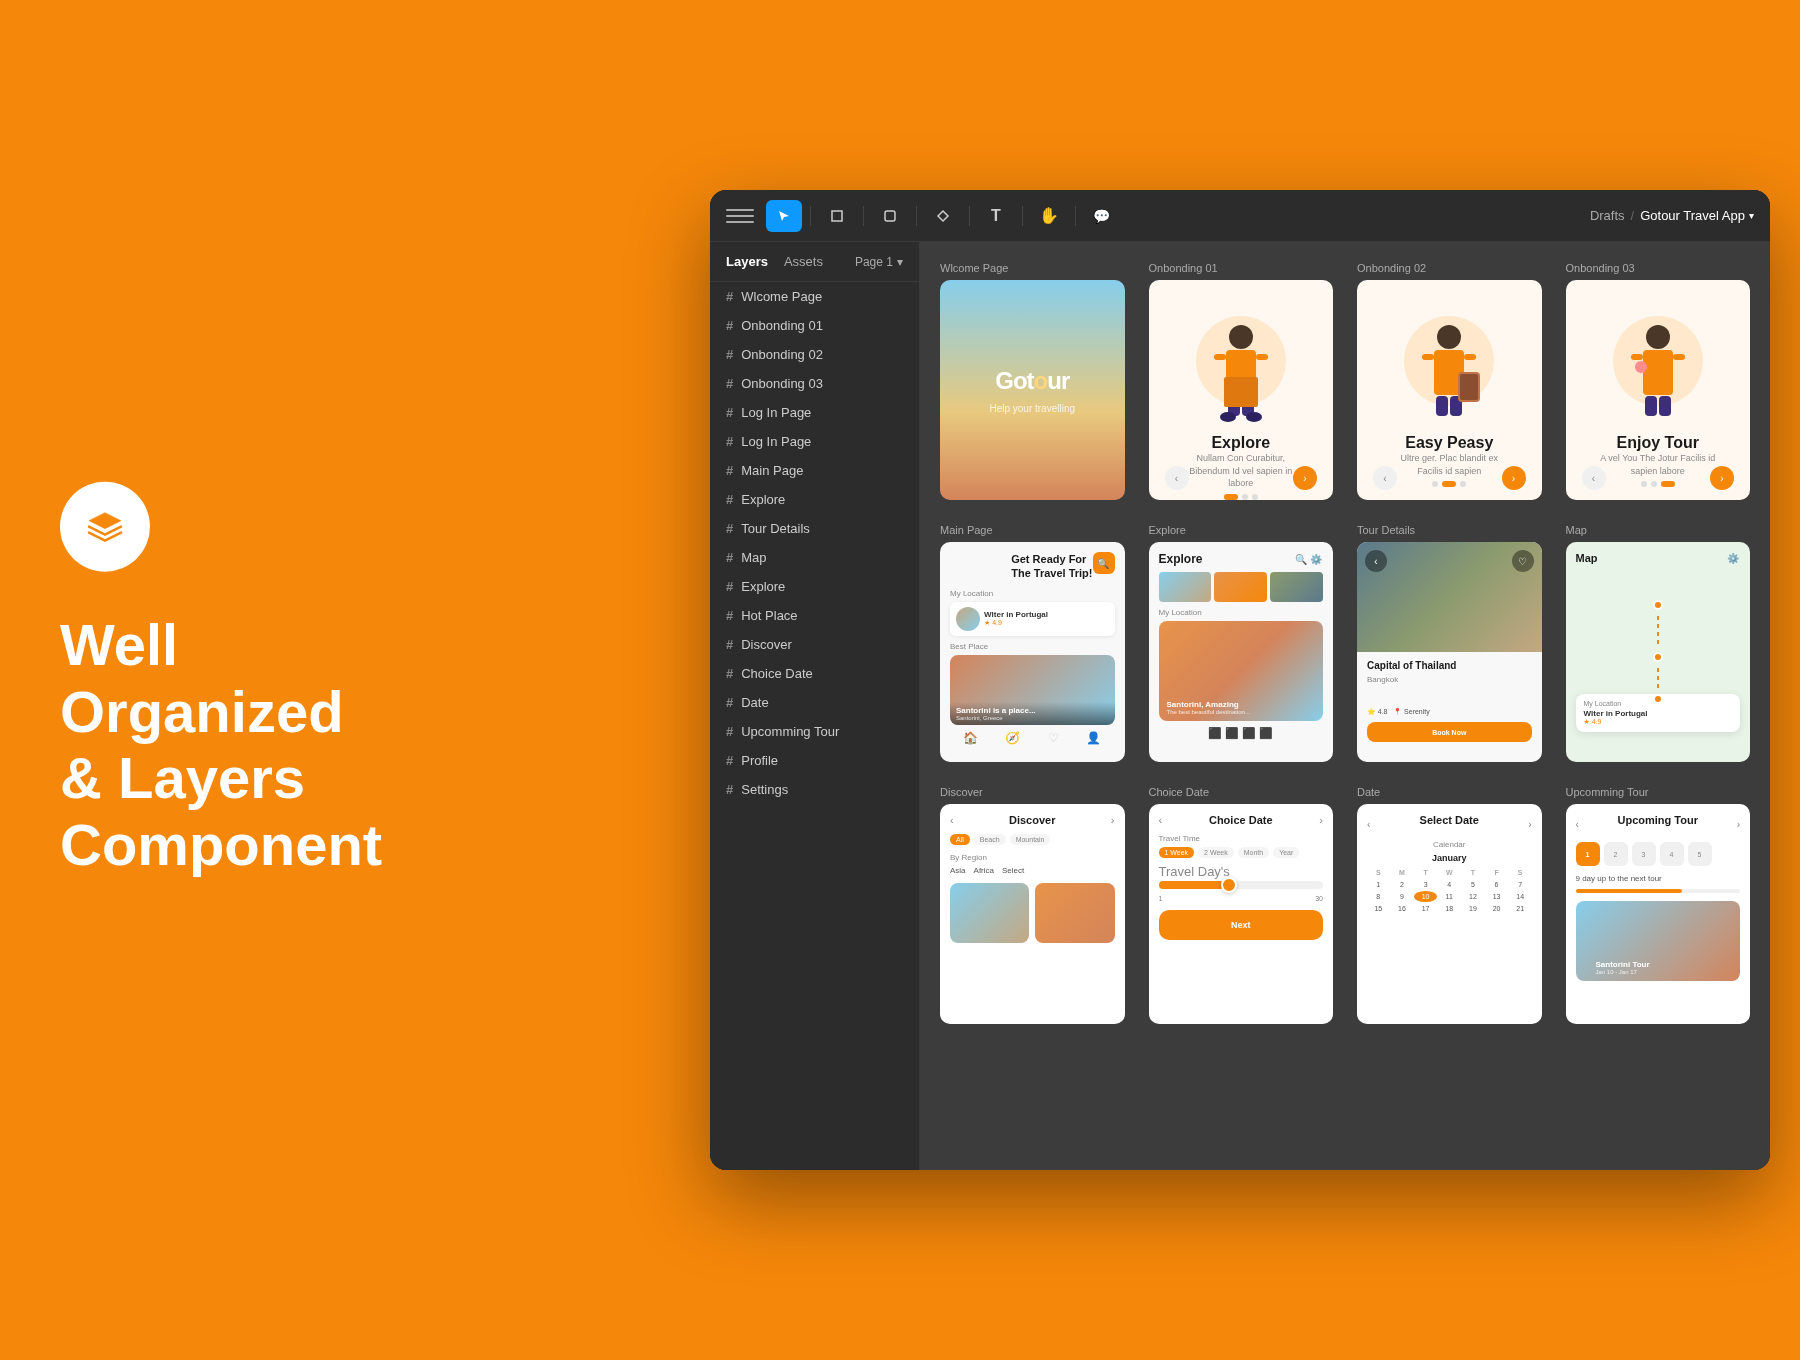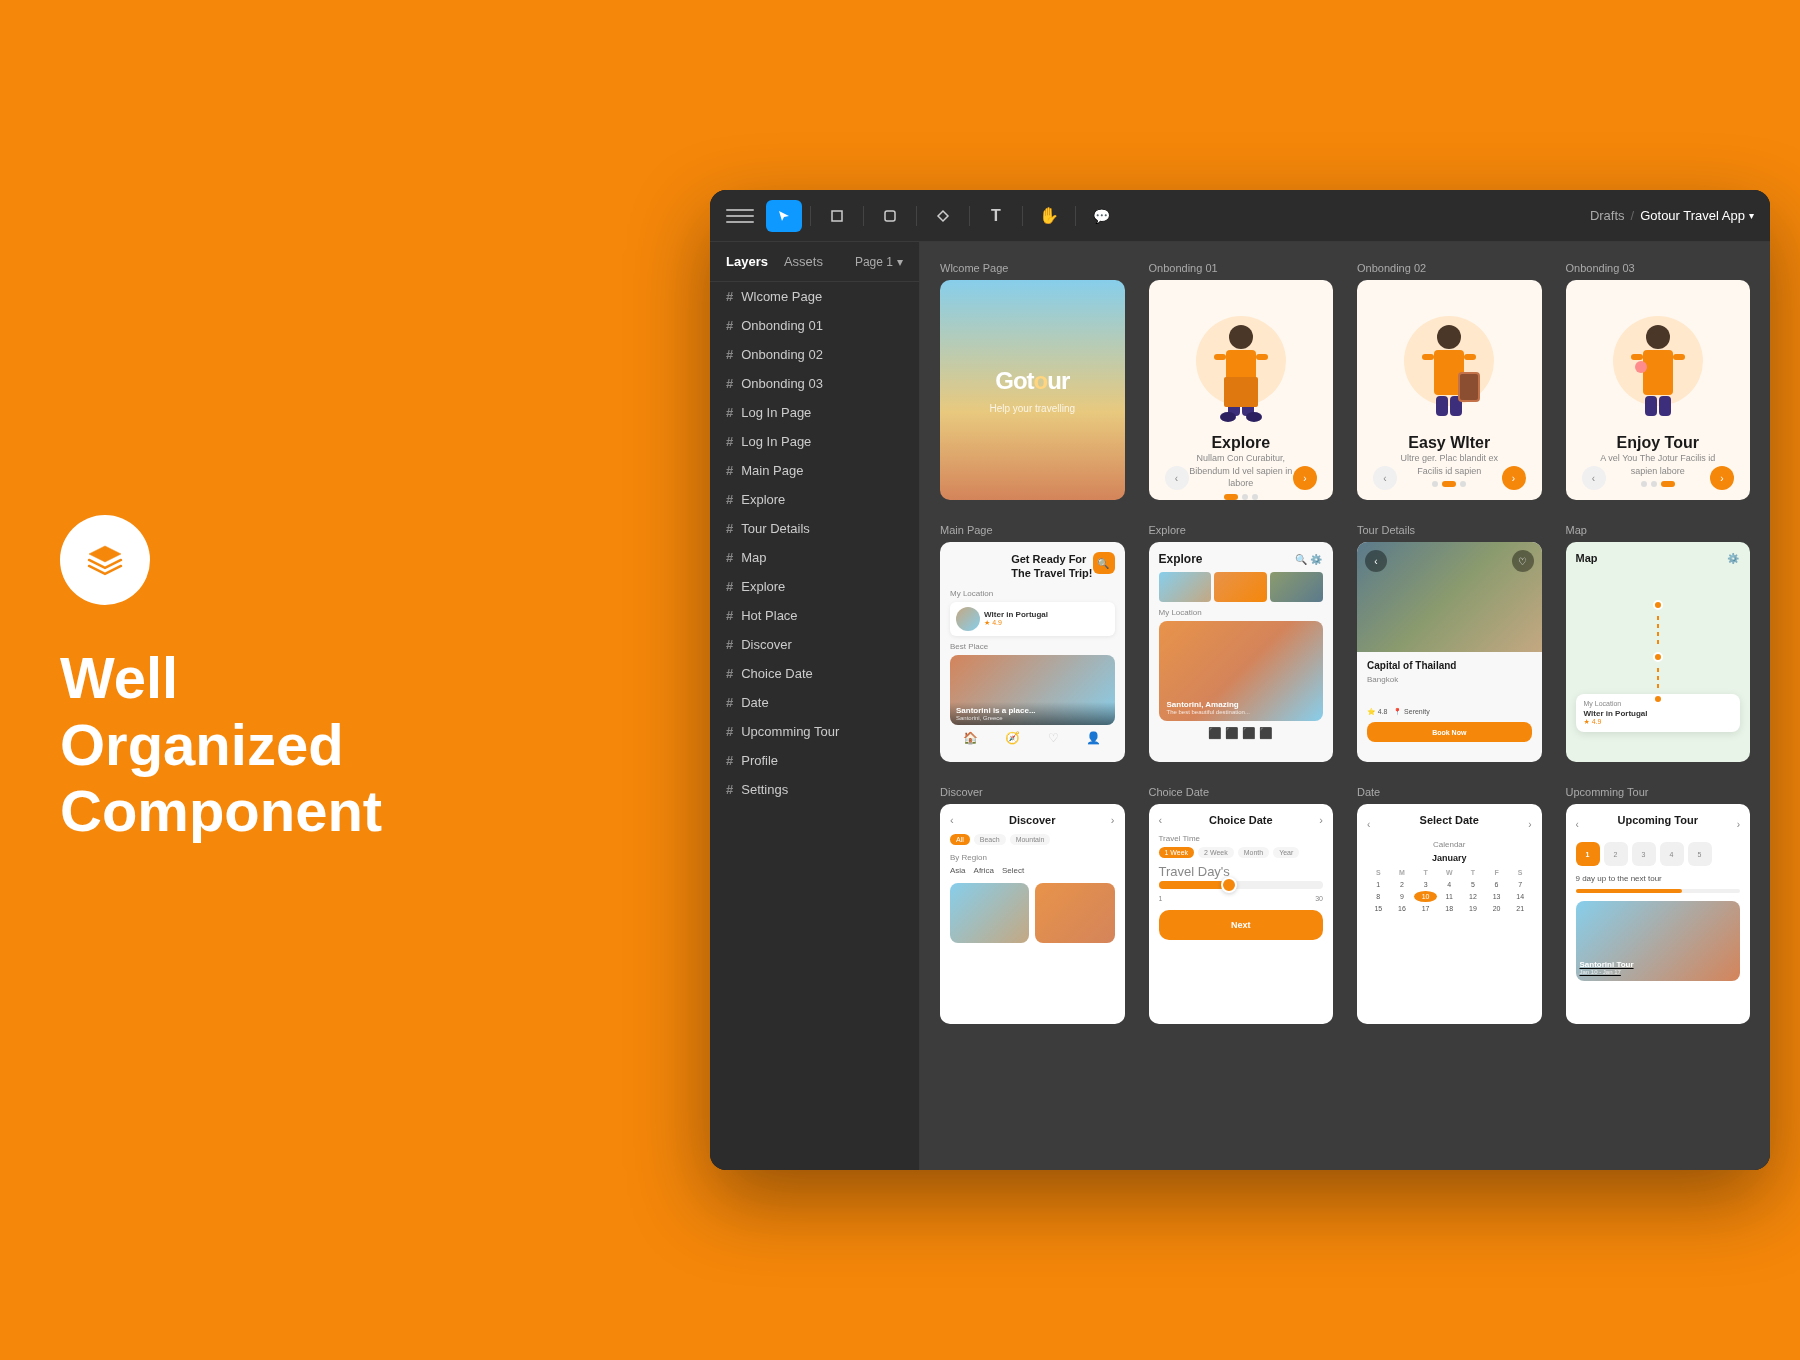--- a/index.html
+++ b/index.html
@@ -623,20 +623,21 @@
   <div class="left-panel">
     <div class="layers-icon">
       <svg viewBox="0 0 44 44" fill="none" xmlns="http://www.w3.org/2000/svg">
         <path d="M22 8L38 16L22 24L6 16L22 8Z" fill="#F5870A" stroke="#F5870A" stroke-width="0.5"></path>
         <path d="M6 22L22 30L38 22" stroke="#F5870A" stroke-width="2.5" stroke-linecap="round"></path>
         <path d="M6 28L22 36L38 28" stroke="#F5870A" stroke-width="2.5" stroke-linecap="round"></path>
       </svg>
     </div>
     <div class="hero-text">
       <div>Well Organized</div>
+      <div>&amp; Layers</div>
       <div>Component</div>
     </div>
   </div>
 
   <div class="figma-window">
 
     <div class="toolbar">
       <div class="toolbar-left">
         <div class="hamburger-btn">
           <span></span>
@@ -831,21 +832,21 @@
                     <rect x="20" y="28" width="30" height="45" rx="4" fill="#F5870A"></rect>
                     <rect x="8" y="32" width="12" height="6" rx="3" fill="#F5870A"></rect>
                     <rect x="50" y="32" width="12" height="6" rx="3" fill="#F5870A"></rect>
                     <rect x="22" y="74" width="12" height="20" rx="4" fill="#3D2E7C"></rect>
                     <rect x="36" y="74" width="12" height="20" rx="4" fill="#3D2E7C"></rect>
                     <rect x="44" y="50" width="22" height="30" rx="4" fill="#C4724A"></rect>
                     <rect x="46" y="52" width="18" height="26" rx="2" fill="#8B4E30"></rect>
                   </svg>
                 </div>
                 <div style="margin-top:8px; text-align:center;">
-                  <div class="frame-title">Easy Wlter</div>
+                  <div class="frame-title">Easy Peasy</div>
                   <div class="frame-subtitle">Ultre ger. Plac blandit ex
 Facilis id sapien</div>
                 </div>
                 <div class="nav-dots">
                   <div class="dot"></div>
                   <div class="dot active"></div>
                   <div class="dot"></div>
                 </div>
               </div>
               <div class="nav-arrows">
@@ -1115,21 +1116,21 @@
                 <div style="width:24px; height:24px; background:#f0f0f0; border-radius:6px; display:flex; align-items:center; justify-content:center; font-size:7px; color:#888;">2</div>
                 <div style="width:24px; height:24px; background:#f0f0f0; border-radius:6px; display:flex; align-items:center; justify-content:center; font-size:7px; color:#888;">3</div>
                 <div style="width:24px; height:24px; background:#f0f0f0; border-radius:6px; display:flex; align-items:center; justify-content:center; font-size:7px; color:#888;">4</div>
                 <div style="width:24px; height:24px; background:#f0f0f0; border-radius:6px; display:flex; align-items:center; justify-content:center; font-size:7px; color:#888;">5</div>
               </div>
               <div class="upcoming-days">9 day up to the next tour</div>
               <div class="upcoming-progress">
                 <div class="upcoming-progress-bar"></div>
               </div>
               <div style="height:80px; background:linear-gradient(135deg,#87CEEB,#D4845A); border-radius:8px; position:relative;">
-                <div style="position:absolute; bottom:6px; left:4px;text-decoration:underline;">
+                <div style="position:absolute; bottom:6px; left:20px;">
                   <div style="font-size:8px; color:white; font-weight:700;">Santorini Tour</div>
                   <div style="font-size:6px; color:rgba(255,255,255,0.8);">Jan 10 - Jan 17</div>
                 </div>
               </div>
             </div>
           </div>
 
         </div>
       </div>
     </div>

